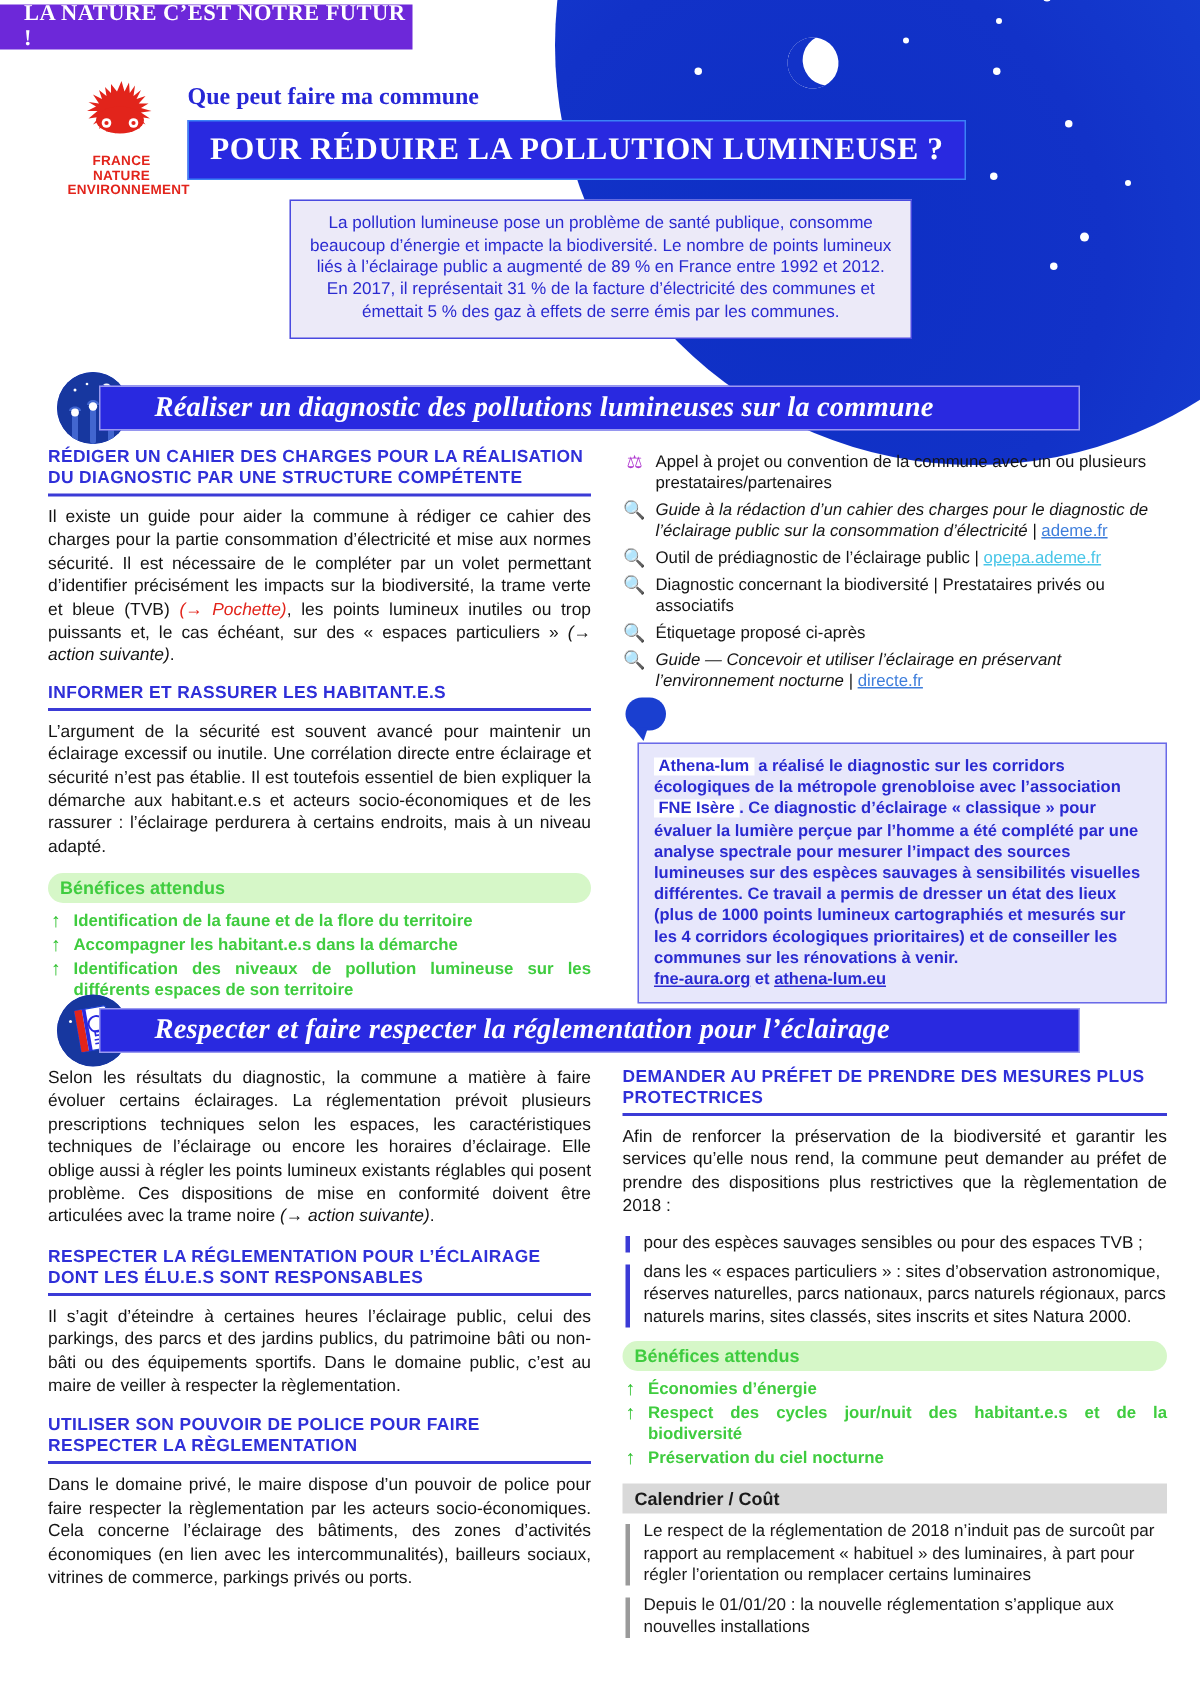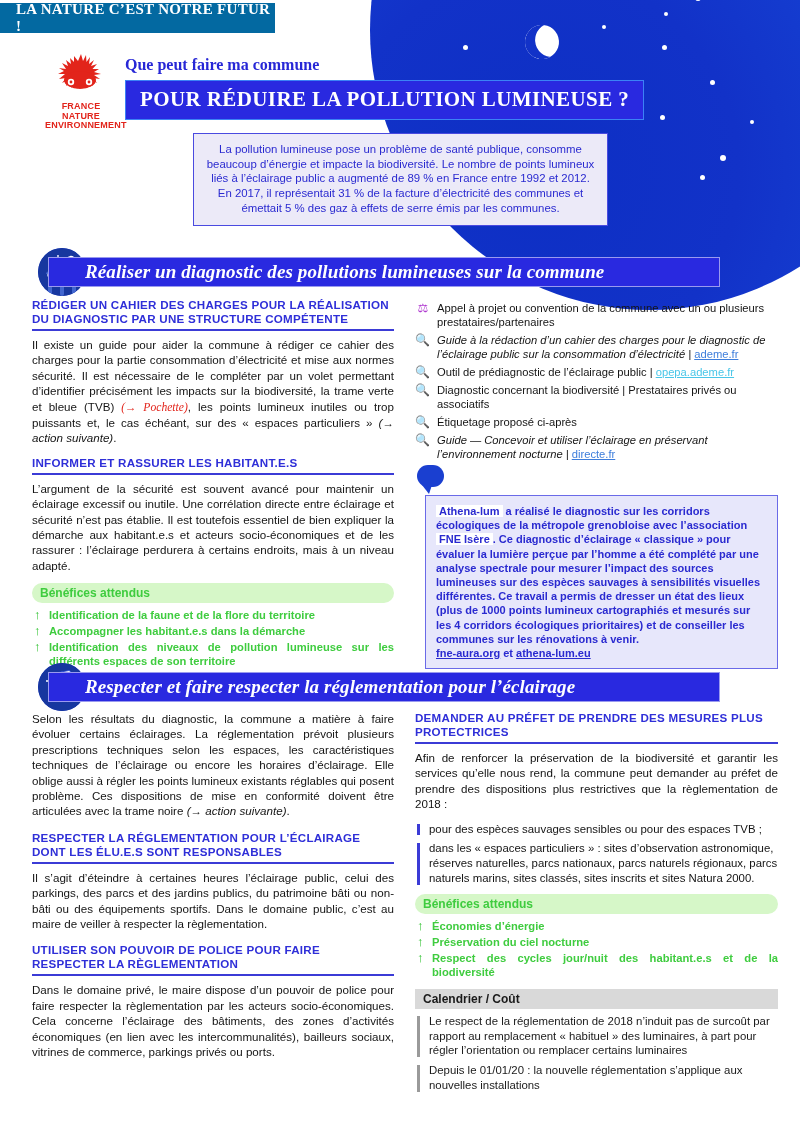--- a/index.html
+++ b/index.html
@@ -27,21 +27,21 @@
     position:absolute; width:34px; height:34px; border-radius:50%;
     background:#ffffff;
     box-shadow: 9px -5px 0 0 #1232c8 inset;
     transform: rotate(18deg);
   }
 
   
   .top-banner {
     position:absolute; top:3px; left:0;
     width: 275px; height: 30px;
-    background: #0369a1;
+    background: #6d28d9;
     z-index: 3;
     display:flex; align-items:center;
   }
   .top-banner span {
     font-family: "Liberation Serif", serif;
     font-weight: bold;
     font-size: 15px;
     letter-spacing: .3px;
     color: #ffffff;
     padding-left: 16px;
@@ -90,21 +90,21 @@
   
   .section { position:absolute; left:0; width:800px; z-index:3; }
   .sec-head { position:relative; height:48px; }
   .sec-icon {
     position:absolute; left:38px; top:0;
     width:48px; height:48px; border-radius:50%;
     background: radial-gradient(circle at 50% 40%, #1a3fd0 0%, #0f2aa8 100%);
     overflow:hidden;
   }
   .sec-bar {
-    position:absolute; left:48px; top:9px; right:80px;
+    position:absolute; left:66px; top:9px; right:80px;
     background:#2929e0; height:30px;
     border:1px solid #9a9aef;
     display:flex; align-items:center;
   }
   .sec-bar span {
     font-family:"Liberation Serif", serif;
     font-style:italic; font-weight:bold;
     font-size:19px; color:#ffffff;
     padding-left:36px; letter-spacing:.1px;
   }
@@ -122,21 +122,21 @@
     letter-spacing:.25px; line-height:14px;
   }
   .rule { height:2px; background:#3b3bd6; margin:2px 0 6px 0; }
 
   p.body {
     margin:0 0 10px 0;
     font-size:11.6px; line-height:15.4px;
     text-align:justify; color:#141414;
   }
   .ital { font-style:italic; }
-  .redital { font-style:italic; color:#e2241b;font-family:Liberation Serif, serif; }
+  .redital { font-style:italic; color:#e2241b; }
 
   
   .benefits-head {
     background:#d6f7c8; color:#3fcc3f;
     font-weight:bold; font-size:12px;
     padding:3px 8px;
     border-radius:10px;
   }
   .benefits-list { margin:5px 0 0 0; padding:0; list-style:none; }
   .benefits-list li {
@@ -384,22 +384,22 @@
     <p class="body">Afin de renforcer la préservation de la biodiversité et garantir les services qu’elle nous rend, la commune peut demander au préfet de prendre des dispositions plus restrictives que la règlementation de 2018 :</p>
 
     <ul class="barlist">
       <li>pour des espèces sauvages sensibles ou pour des espaces TVB ;</li>
       <li>dans les « espaces particuliers » : sites d’observation astronomique, réserves naturelles, parcs nationaux, parcs naturels régionaux, parcs naturels marins, sites classés, sites inscrits et sites Natura 2000.</li>
     </ul>
 
     <div class="benefits-head" style="margin-top:8px;">Bénéfices attendus</div>
     <ul class="benefits-list">
       <li>Économies d’énergie</li>
+      <li>Respect des cycles jour/nuit des habitant.e.s et de la biodiversité</li>
       <li>Préservation du ciel nocturne</li>
-      <li>Respect des cycles jour/nuit des habitant.e.s et de la biodiversité</li>
     </ul>
 
     <div class="cal-head" style="margin-top:10px;">Calendrier / Coût</div>
     <ul class="cal-list">
       <li>Le respect de la réglementation de 2018 n’induit pas de surcoût par rapport au remplacement « habituel » des luminaires, à part pour régler l’orientation ou remplacer certains luminaires</li>
       <li>Depuis le 01/01/20 : la nouvelle réglementation s’applique aux nouvelles installations</li>
     </ul>
   </div>
 </div>
 

